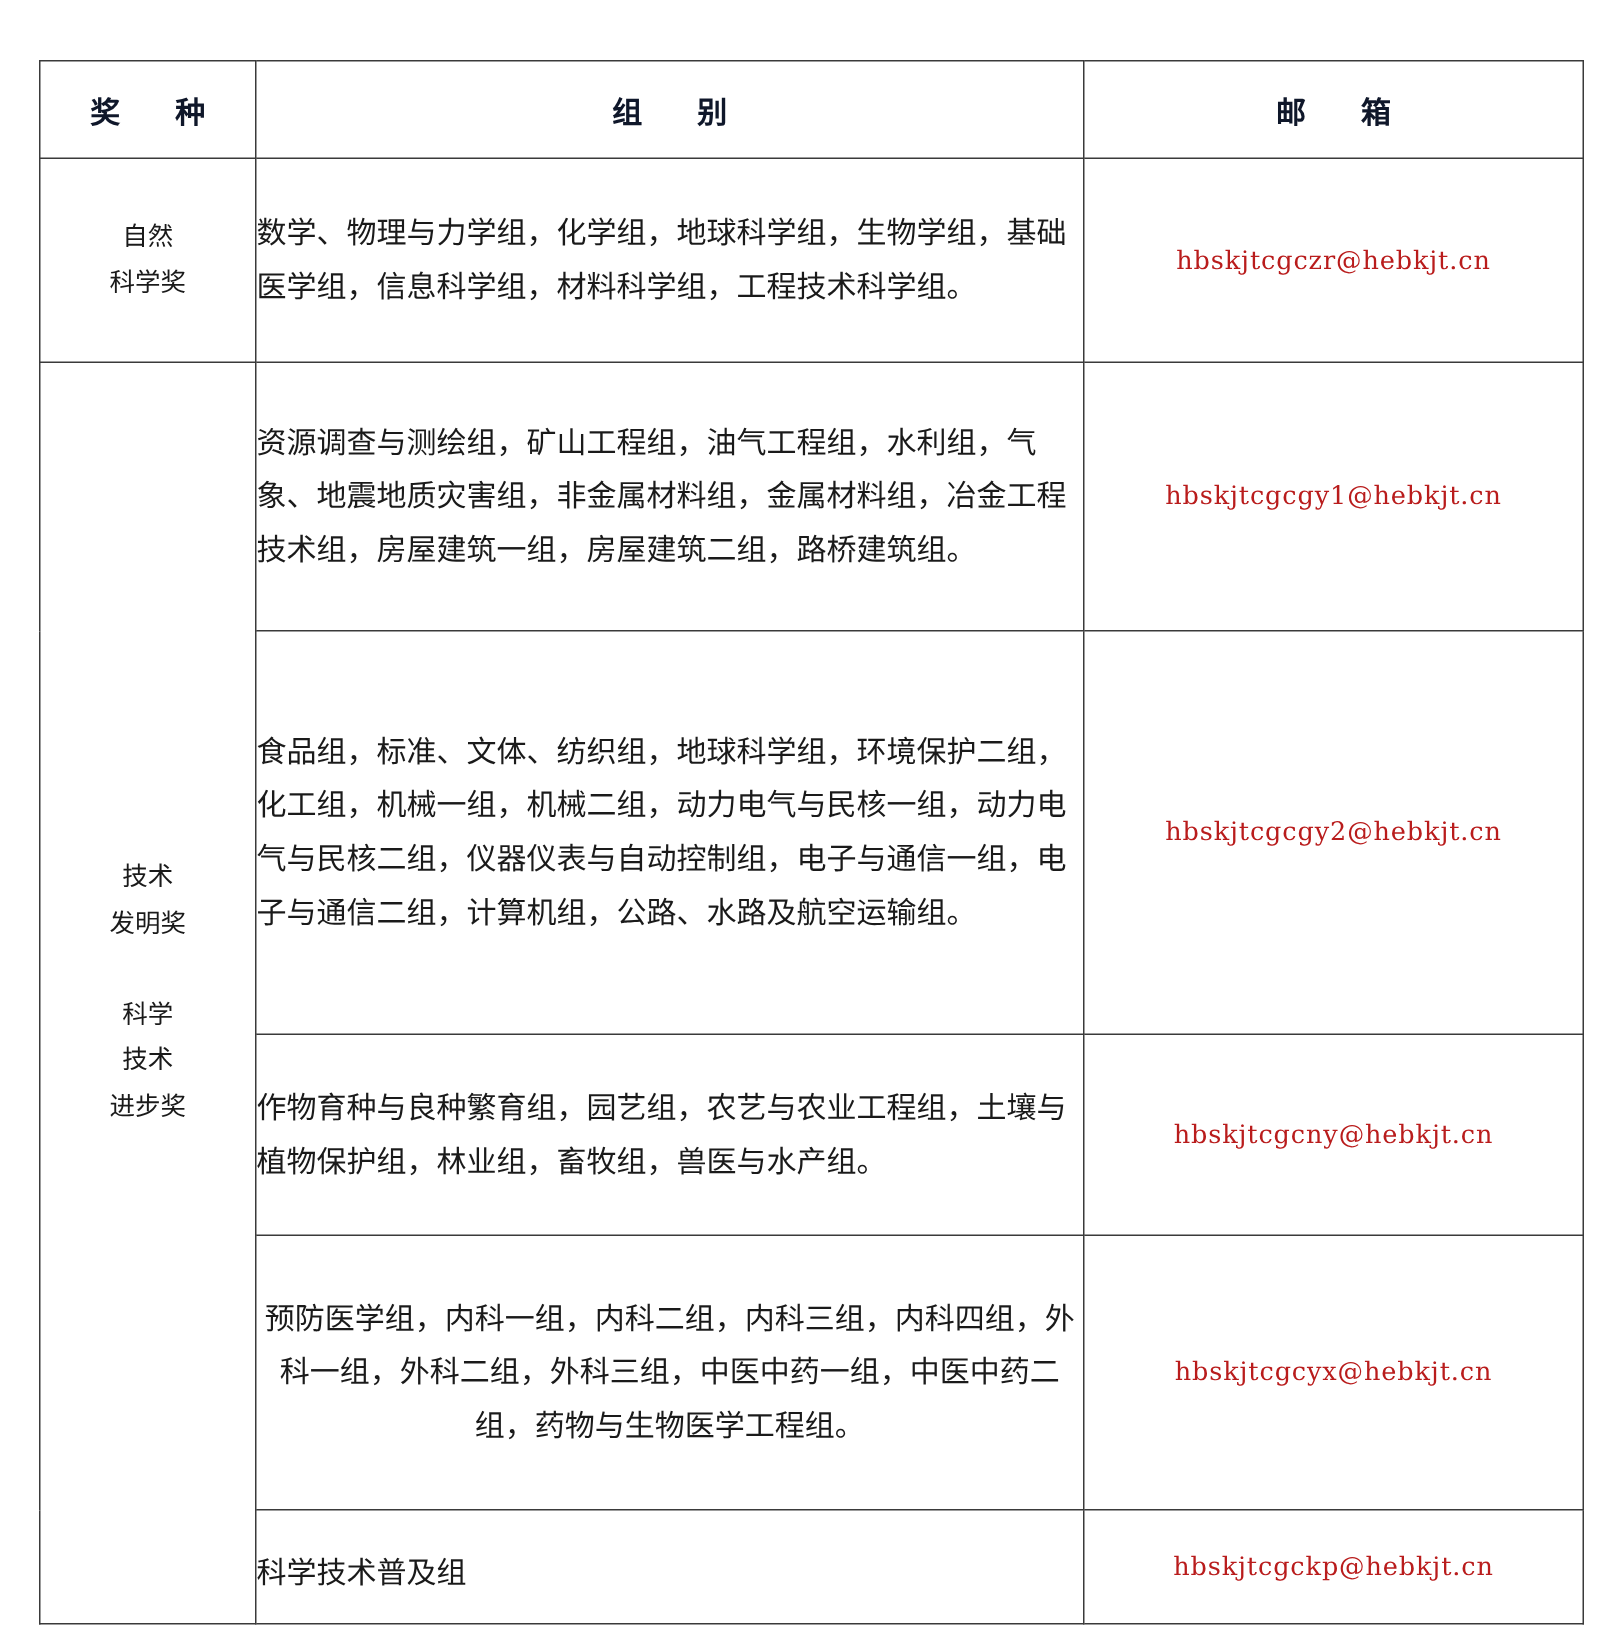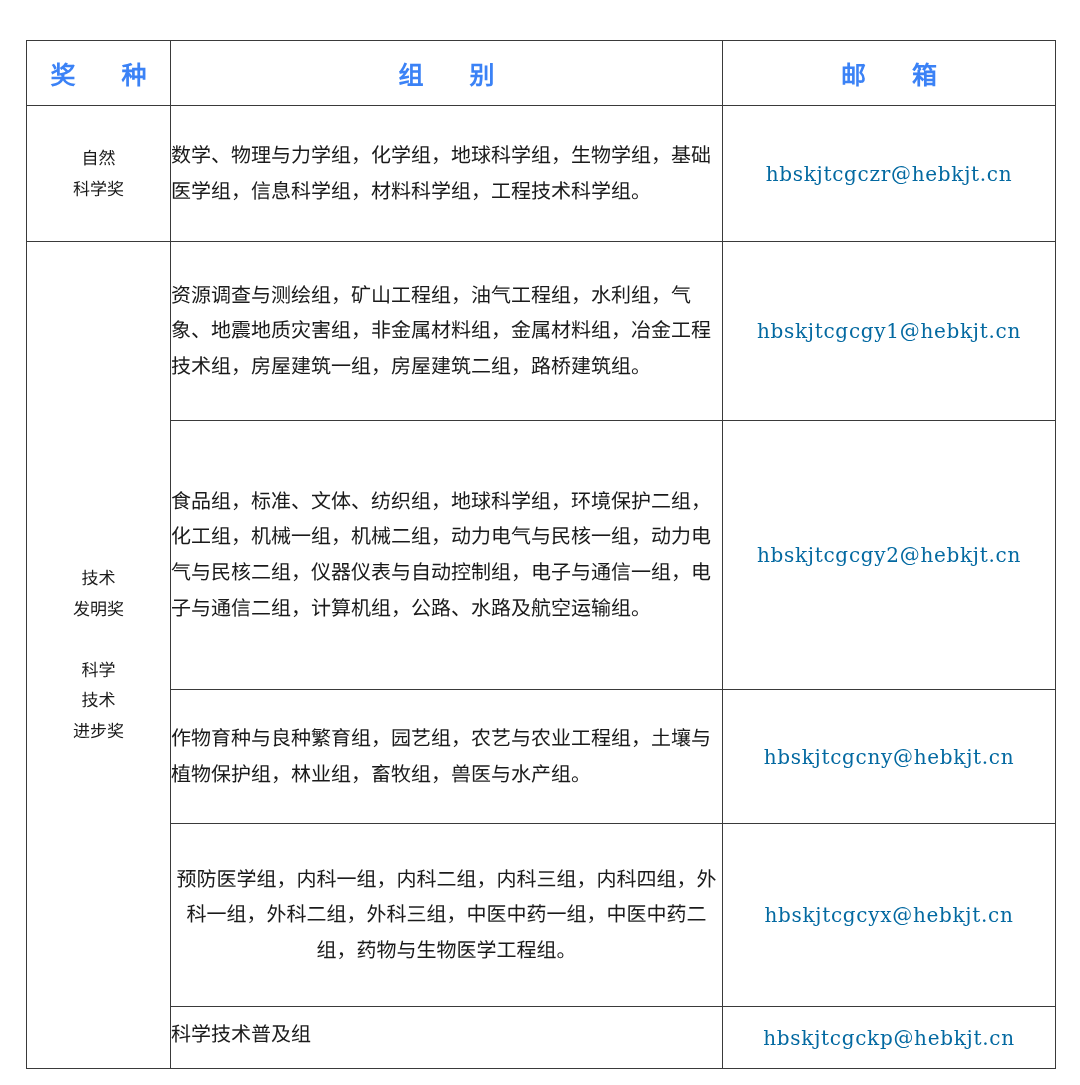--- a/index.html
+++ b/index.html
@@ -42,25 +42,25 @@
 
   col.c-award   { width: 144px; }
   col.c-group   { width: 552px; }
   col.c-mail    { width: 333px; }
 
   
   .hdr-cell {
     height: 64px;
     text-align: center;
     font-weight: 700;
-    font-size: 25px;
+    font-size: 20px;
     letter-spacing: 0.42em;
     text-indent: 0.42em;
     font-family: "DejaVu Sans", "Liberation Sans", sans-serif;
-    color: #3b82f6;
+    color: #0f172a;
   }
 
   
   .award-cell {
     text-align: center;
     font-size: 17px;
     line-height: 1.82;
     color: #1a1a1a;
     font-family: "DejaVu Serif", "Liberation Serif", serif;
     padding: 4px 2px;
@@ -72,29 +72,29 @@
   .group-cell {
     text-align: left;
     font-size: 20px;
     line-height: 1.78;
     padding: 12px 10px 12px 14px;
     color: #1a1a1a;
     font-family: "DejaVu Serif", "Liberation Serif", serif;
     word-break: break-all;
   }
   .group-cell.single {
-    padding-top: 4px;
+    padding-top: 18px;
     padding-bottom: 10px;
   }
 
   
   .mail-cell {
     text-align: center;
-    font-size: 20px;
-    color: #0369a1;
+    font-size: 17px;
+    color: #b91c1c;
     font-family: "DejaVu Serif", "Liberation Serif", serif;
     letter-spacing: 0.035em;
     white-space: nowrap;
     padding: 6px 4px;
   }
 </style>
 </head>
 <body>
 
 <div class="page">

